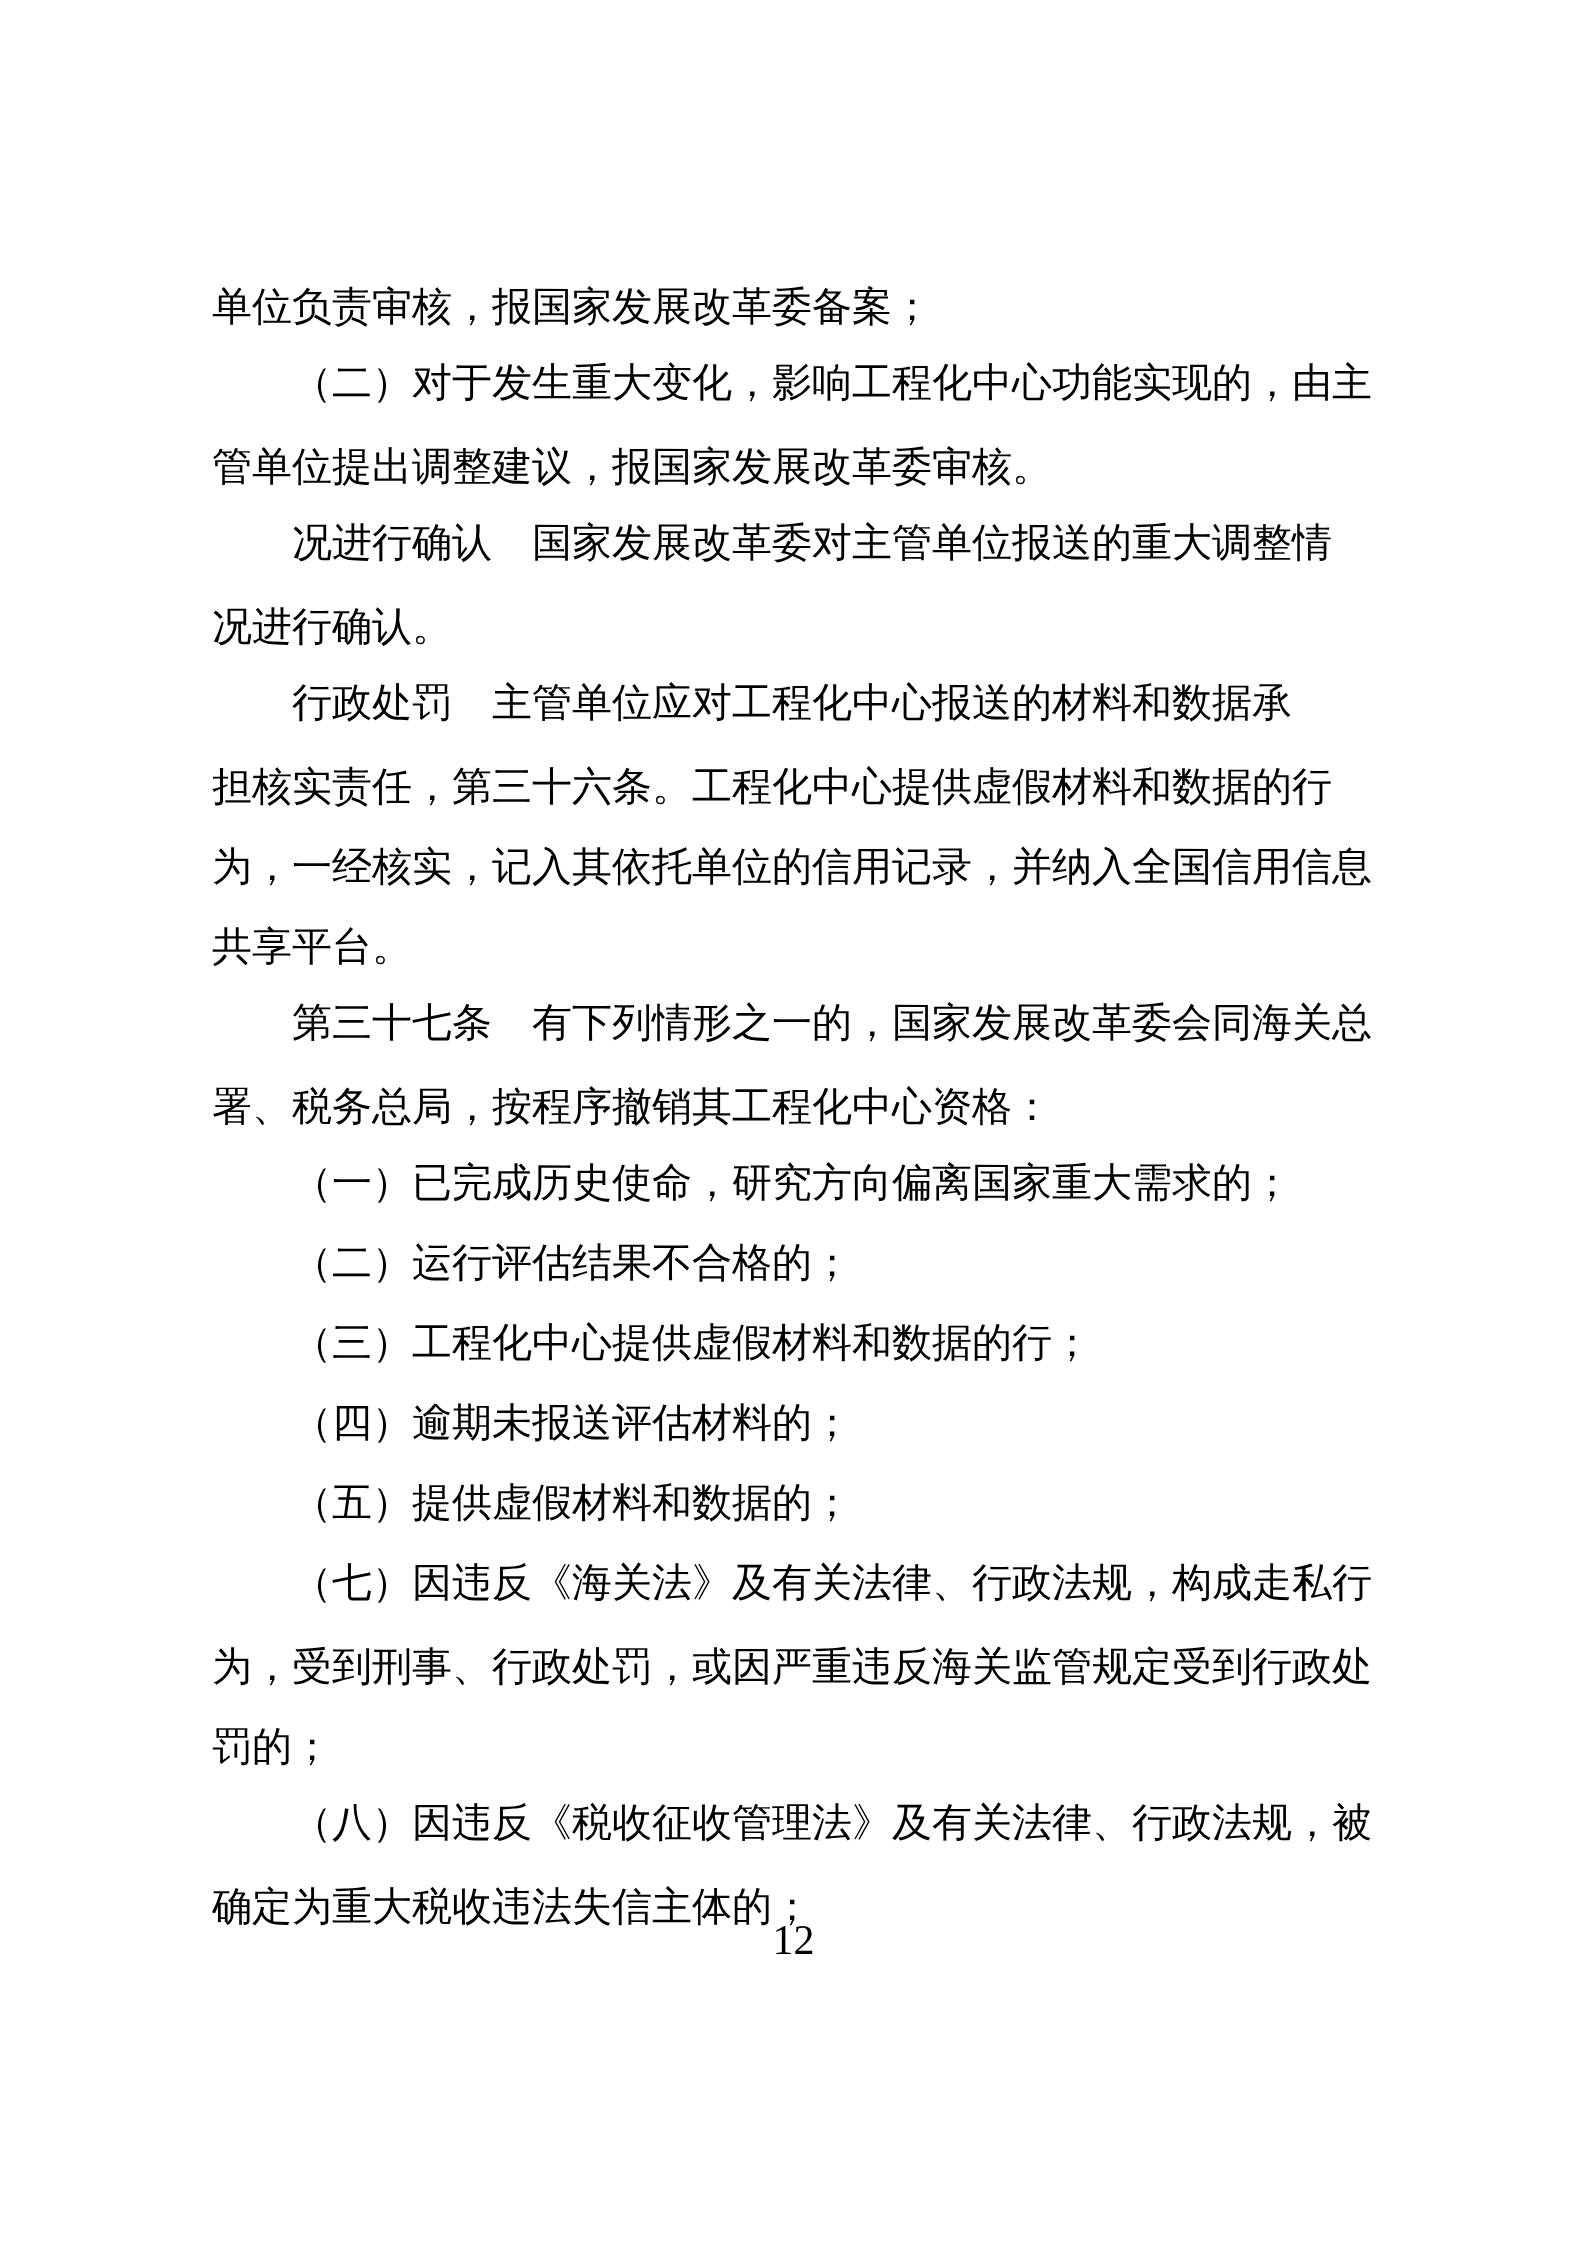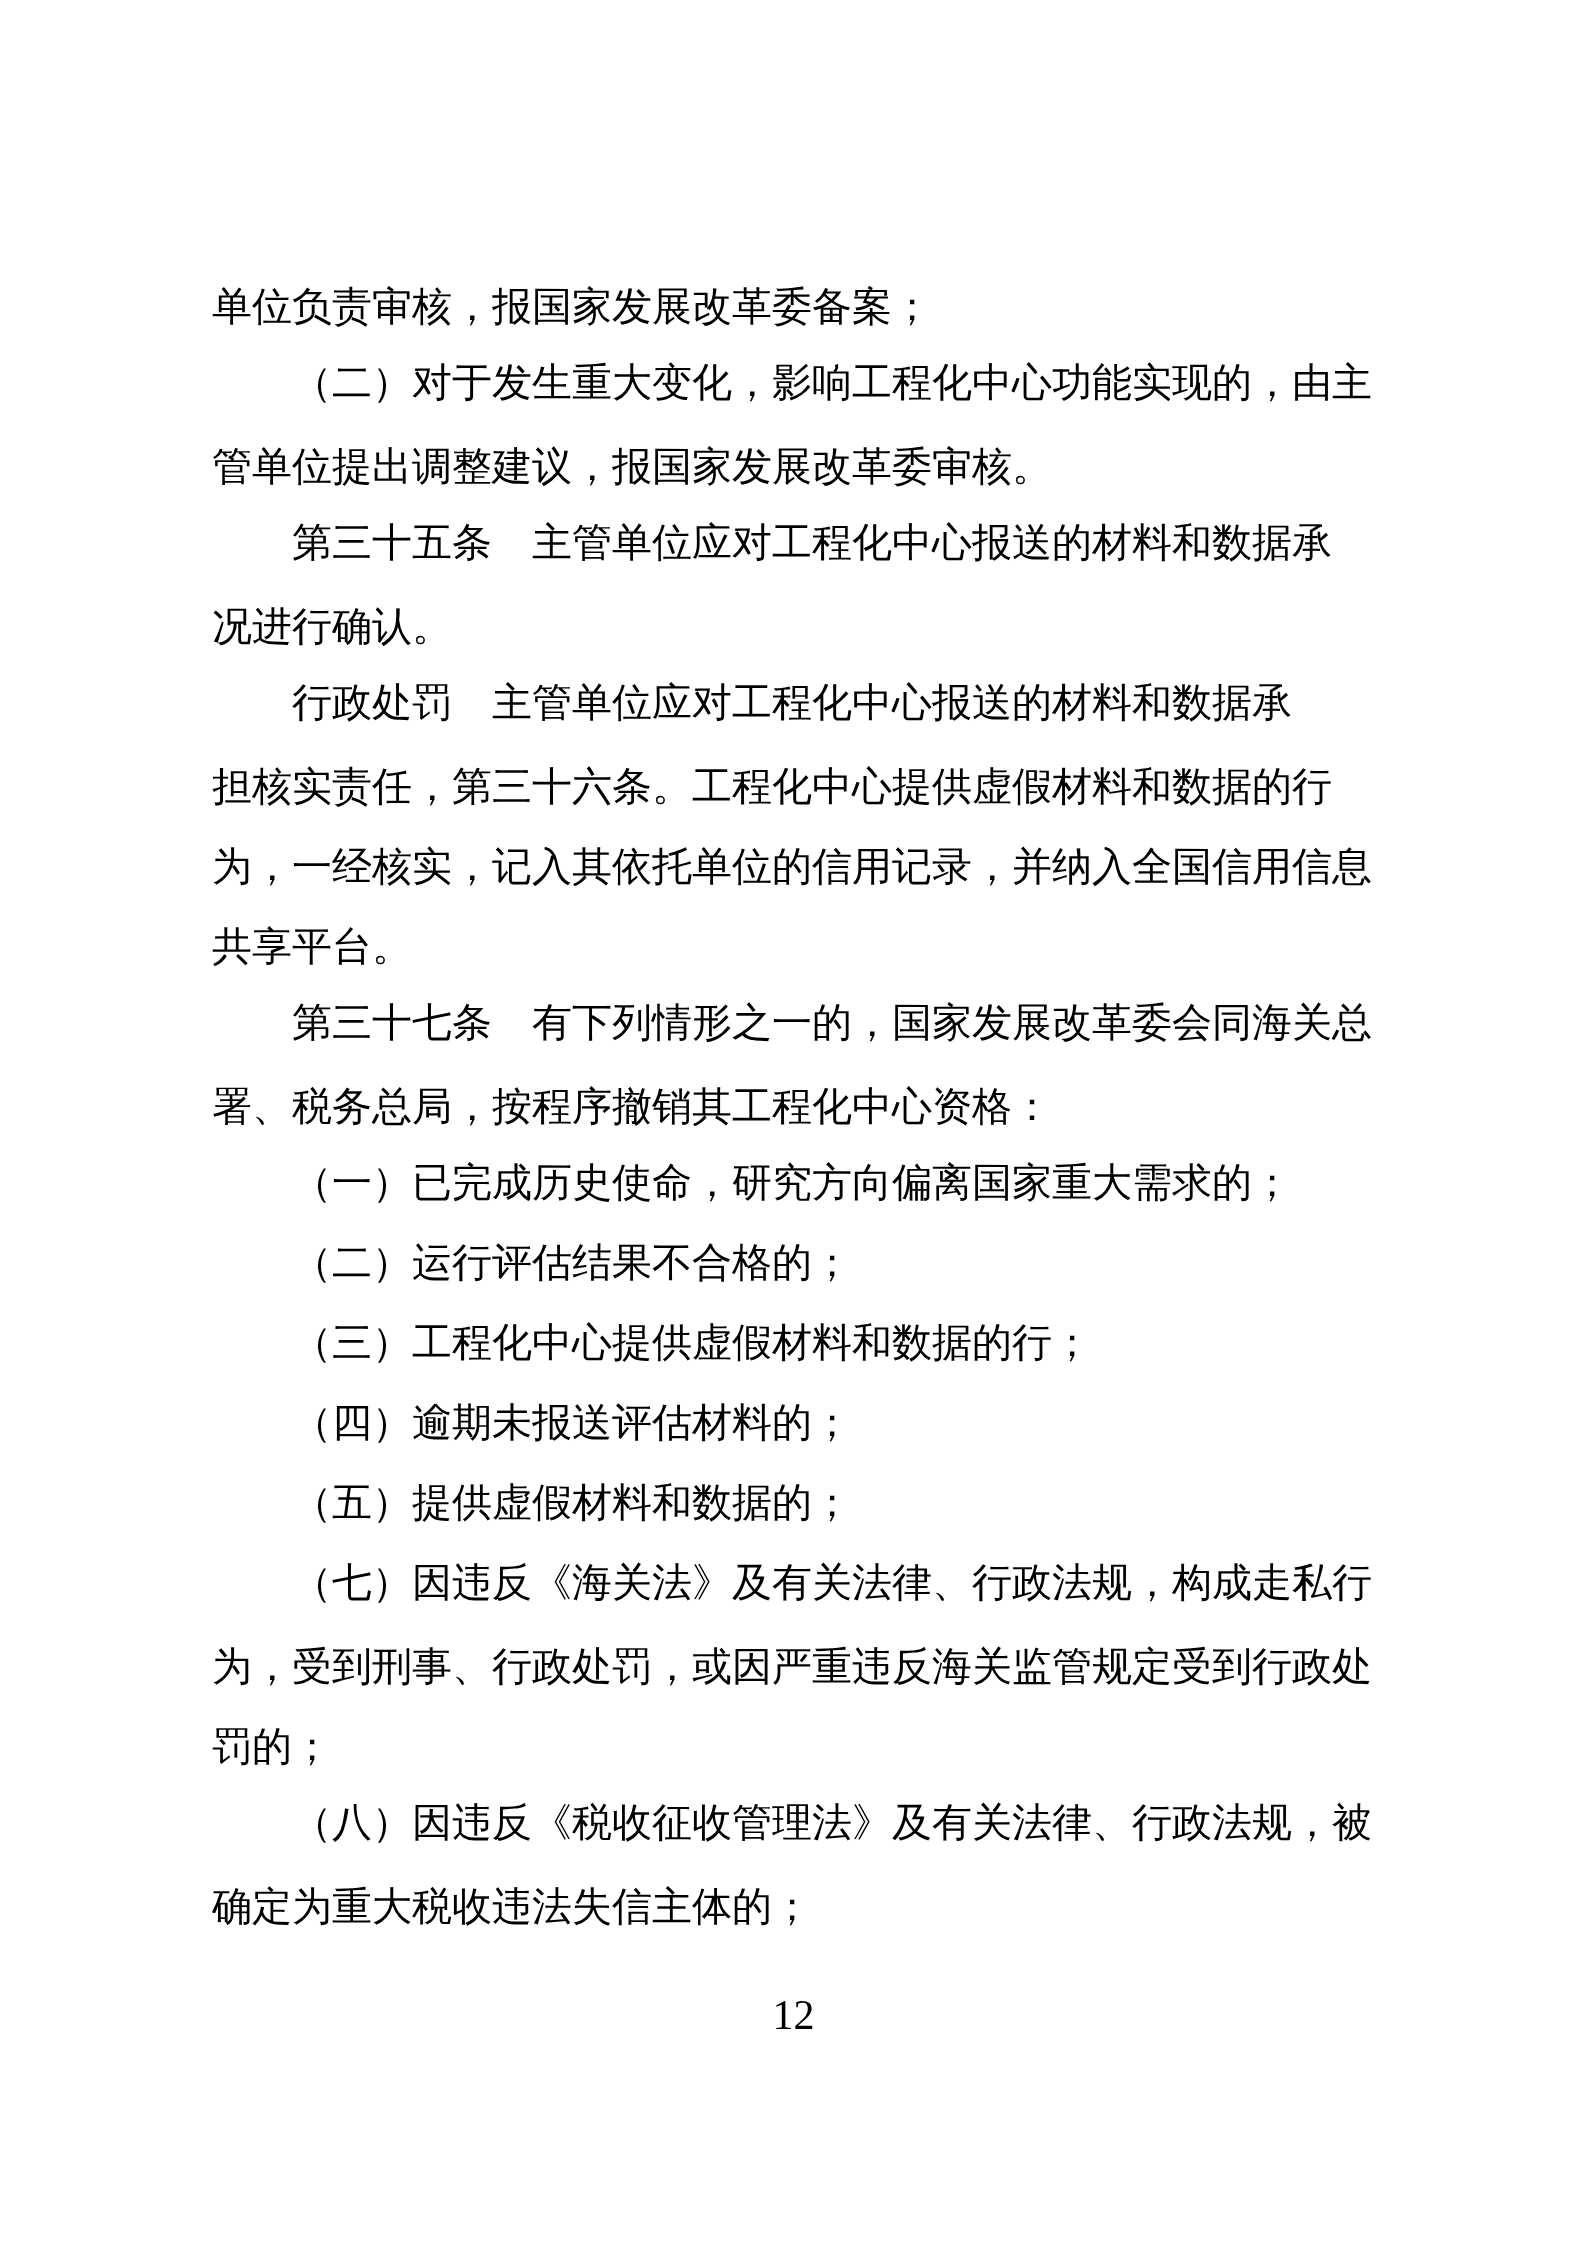--- a/index.html
+++ b/index.html
@@ -31,21 +31,21 @@
   .para.indent-first > .line:first-child {
     text-indent: 80px;
     font-family: Liberation Mono, monospace;
   }
   
   .para.continuation > .line:first-child {
     text-indent: 0;
   }
   .page-number {
     position: absolute;
-    top: 1990px;
+    top: 1915px;
     left: 0;
     width: 100%;
     text-align: center;
     font-family: "Liberation Serif", "DejaVu Serif", serif;
     font-size: 42px;
     line-height: 50px;
     color: #000000;
   }
 </style>
 </head>
@@ -58,21 +58,21 @@
     <div class="para continuation">
       <div class="line">单位负责审核，报国家发展改革委备案；</div>
     </div>
 
     <div class="para indent-first">
       <div class="line">（二）对于发生重大变化，影响工程化中心功能实现的，由主</div>
       <div class="line">管单位提出调整建议，报国家发展改革委审核。</div>
     </div>
 
     <div class="para indent-first">
-      <div class="line">第三十五条　主管单位应对工程化中心报送的材料和数据承</div>
+      <div class="line">况进行确认　国家发展改革委对主管单位报送的重大调整情</div>
       <div class="line">况进行确认。</div>
     </div>
 
     <div class="para indent-first">
       <div class="line">行政处罚　主管单位应对工程化中心报送的材料和数据承</div>
       <div class="line">担核实责任，第三十六条。工程化中心提供虚假材料和数据的行</div>
       <div class="line">为，一经核实，记入其依托单位的信用记录，并纳入全国信用信息</div>
       <div class="line">共享平台。</div>
     </div>
 

